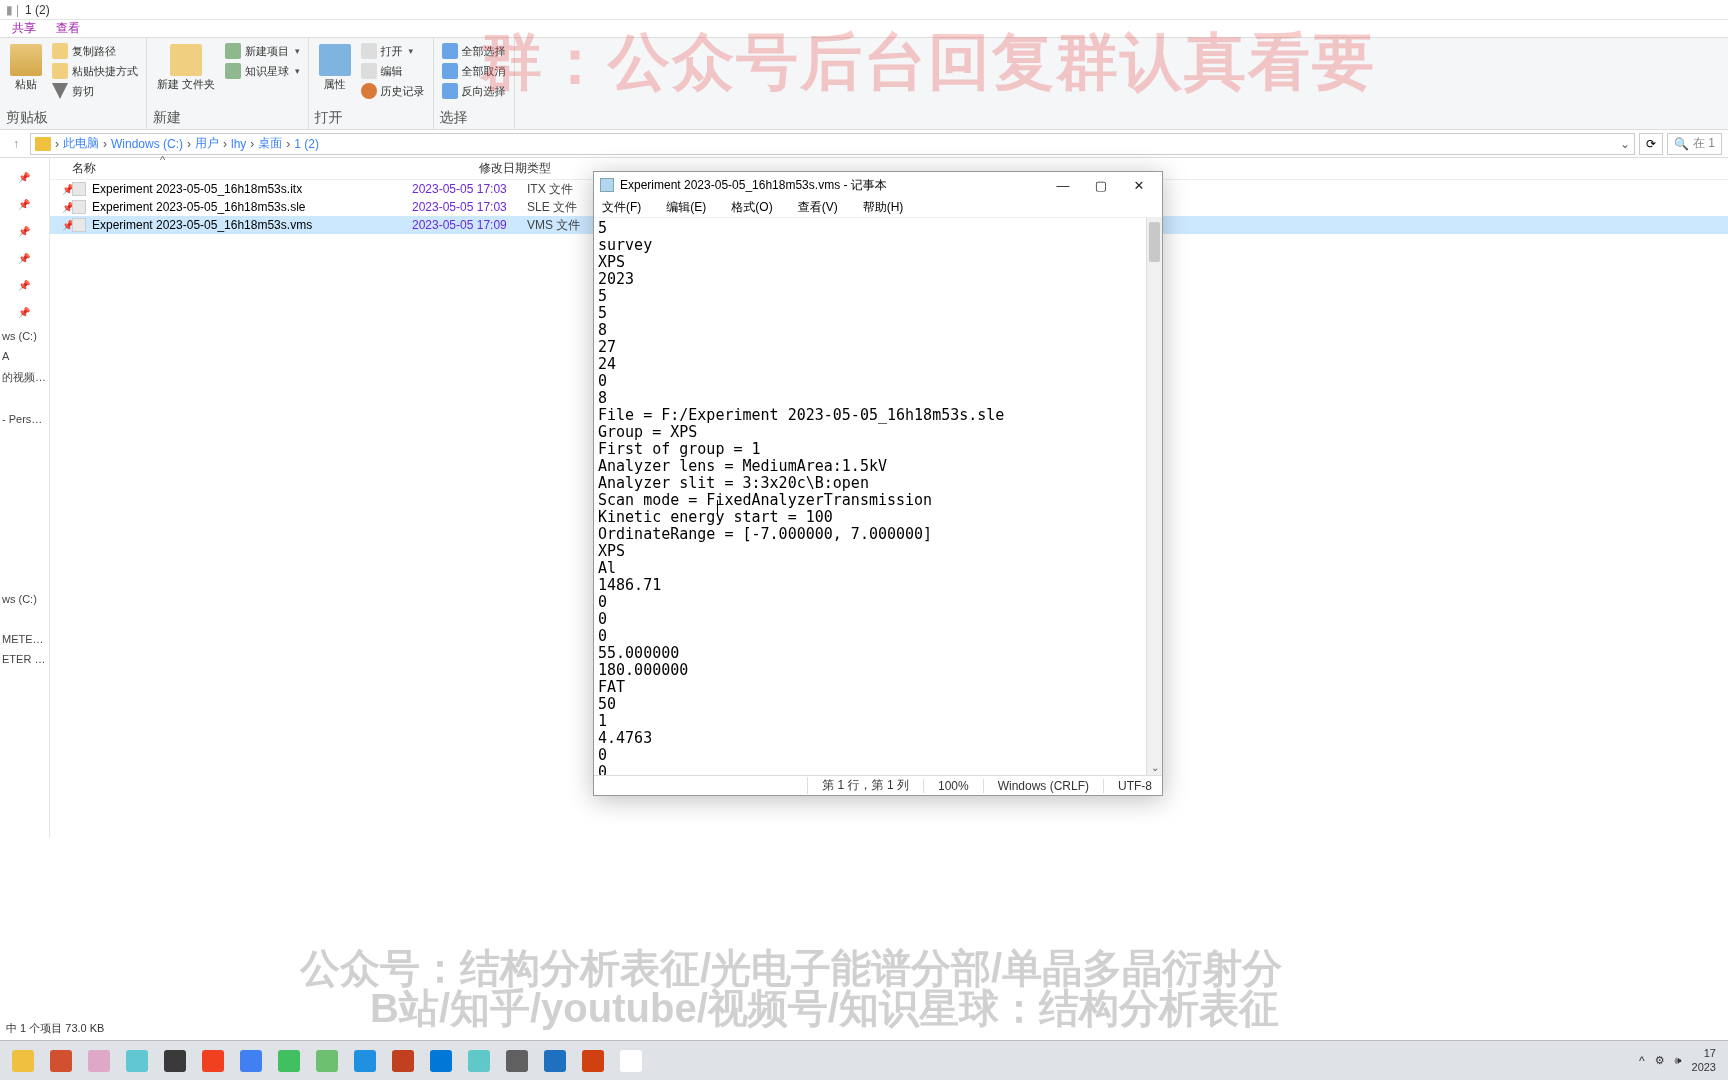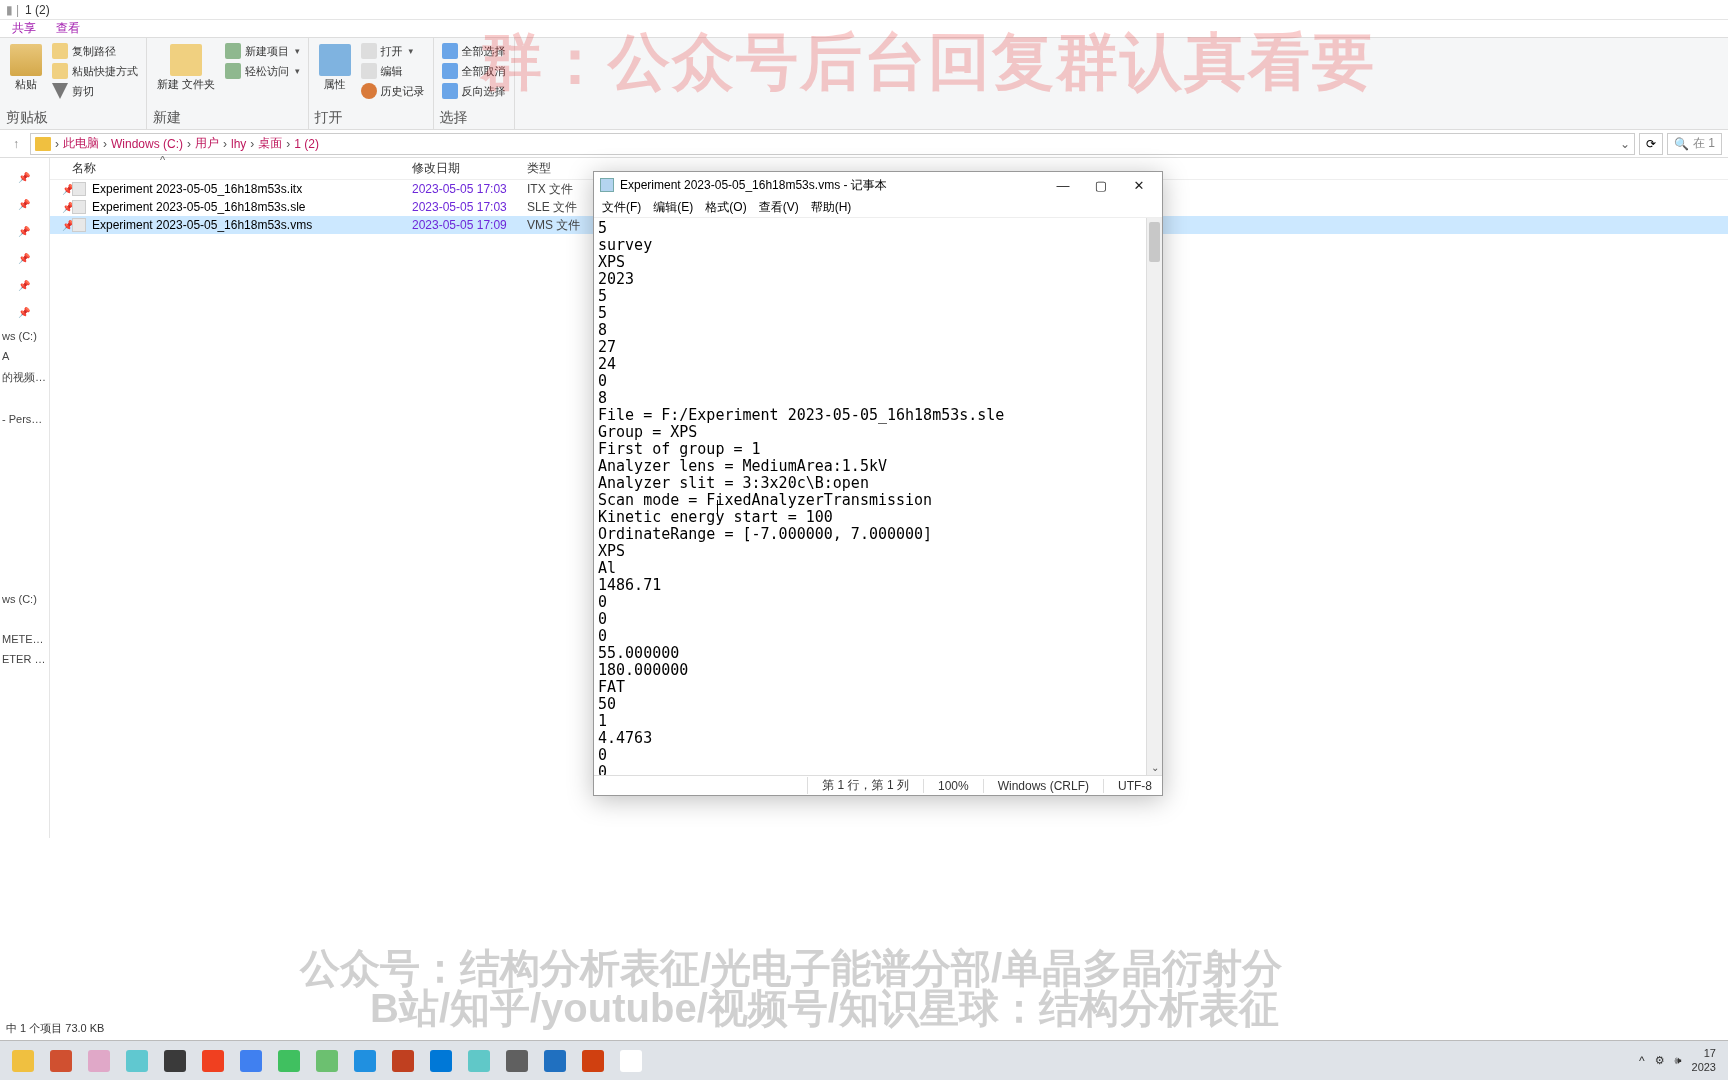--- a/index.html
+++ b/index.html
@@ -45,51 +45,51 @@
 .icon-selectall { background: #6aa5e8; border-radius: 2px; }
 .icon-selectnone { background: #6aa5e8; border-radius: 2px; }
 .icon-invertsel { background: #6aa5e8; border-radius: 2px; }
 
 
 .address-bar { height: 28px; border-bottom: 1px solid #ddd; display: flex; align-items: center; padding: 0 6px; gap: 4px; font-size: 12px; }
 .nav-btn { width: 20px; height: 20px; color: #888; display:flex; align-items:center; justify-content:center; cursor:pointer; }
 .breadcrumb { flex: 1; display: flex; align-items: center; gap: 4px; border: 1px solid #ccc; height: 22px; padding: 0 4px; }
 .breadcrumb .folder-ico { width: 16px; height: 14px; background: #f0c040; border-radius: 1px; }
 .breadcrumb .sep { color: #555; }
-.bc-item { cursor: pointer; color: #be185d; }
+.bc-item { cursor: pointer; color: #3b82f6; }
 .refresh-btn, .search-box { border: 1px solid #ccc; height: 22px; display: flex; align-items: center; padding: 0 6px; }
 .search-box { gap: 4px; color: #888; }
 
 
 .filelist-wrap { display: flex; height: 680px; }
 .sidebar-left { width: 50px; border-right: 1px solid #e5e5e5; font-size: 11px; color: #444; overflow: hidden; padding-top: 6px; }
 .sidebar-left .pin { text-align: center; color: #aaa; font-size: 10px; padding: 8px 0; }
 .sidebar-left .sitem { padding: 4px 2px; white-space: nowrap; overflow: hidden; text-overflow: ellipsis; }
 .filelist { flex: 1; position: relative; }
 .tree-up { position:absolute; left: 110px; top: -4px; font-size: 11px; color:#666; }
 .columns-header { display: flex; height: 22px; align-items: center; font-size: 12px; color: #333; border-bottom: 1px solid #eee; padding-left: 12px; }
 .col-name { width: 340px; }
-.col-date { width: 115px; }
+.col-date { width: 115px; text-align: right; }
 .col-type { width: 80px; }
 .file-row { display: flex; align-items: center; height: 18px; font-size: 12px; padding-left: 12px; }
 .file-row.selected { background: #cce8ff; }
 .file-row .fi { width: 14px; height: 14px; background: #e8e8e8; border: 1px solid #ccc; margin-right: 6px; }
 .file-row .fname { width: 320px; }
 .file-row .fdate { width: 115px; color: #6d28d9; }
 .file-row .ftype { width: 80px; color: #444; }
 .pin-col { width: 10px; text-align: center; color: #bbb; font-size: 10px; }
 
 
 .notepad { position: absolute; left: 593px; top: 171px; width: 570px; height: 625px; background: #fff; border: 1px solid #999; box-shadow: 0 4px 24px rgba(0,0,0,.25); display: flex; flex-direction: column; }
 .np-title { height: 26px; display: flex; align-items: center; justify-content: space-between; padding: 0 4px 0 6px; font-size: 12px; }
 .np-title-left { display: flex; align-items: center; gap: 6px; }
 .np-ico { width: 14px; height: 14px; background: #b4d4f0; border: 1px solid #7aa; }
 .np-winbtns { display: flex; }
 .np-winbtns div { width: 38px; height: 24px; display:flex; align-items:center; justify-content:center; font-size: 13px; color:#222; cursor:pointer; }
-.np-menu { height: 20px; display: flex; gap: 12px; padding: 0 8px; font-size: 12px; border-bottom: 1px solid #eee; align-items: center; }
+.np-menu { height: 20px; display: flex; gap: 25px; padding: 0 8px; font-size: 12px; border-bottom: 1px solid #eee; align-items: center; }
 .np-menu span { cursor: pointer; }
 .np-body { flex: 1; position: relative; }
 .np-text { position:absolute; inset:0; padding: 2px 10px 2px 4px; font-size: 15px; line-height: 17px; white-space: pre; font-family: Consolas, "Microsoft YaHei", monospace; overflow: hidden; }
 .np-scroll-v { position:absolute; right:0; top:0; bottom:0; width:16px; background:#f0f0f0; border-left:1px solid #ddd; }
 .np-scroll-v .thumb { position:absolute; left:2px; right:2px; top:4px; height:40px; background:#c8c8c8; border-radius:2px; }
 .np-scroll-v .arrow-down { position:absolute; bottom:2px; left:4px; font-size:10px; color:#555; }
 .np-status { height: 20px; border-top: 1px solid #ddd; display: flex; align-items: center; justify-content: flex-end; gap: 14px; padding: 0 10px; font-size: 12px; color:#333; }
 .np-status .cell { border-left:1px solid #ddd; padding-left:14px; }
 
 
@@ -159,21 +159,21 @@
 文件夹</div>
         </div>
       <div class="ribbon-small-list">
         <div class="ribbon-btn-small">
             <div class="small-icon icon-newitem"></div>
             <span>新建项目</span>
             <span class="drop">▾</span>
           </div>
         <div class="ribbon-btn-small">
             <div class="small-icon icon-easyaccess"></div>
-            <span>轻松访问</span>
+            <span>知识星球</span>
             <span class="drop">▾</span>
           </div>
       </div>
     </div>
     <div class="ribbon-group-label">新建</div>
   </div>
 
   <div class="ribbon-group">
     <div class="ribbon-group-content">
       <div class="ribbon-btn-large">

